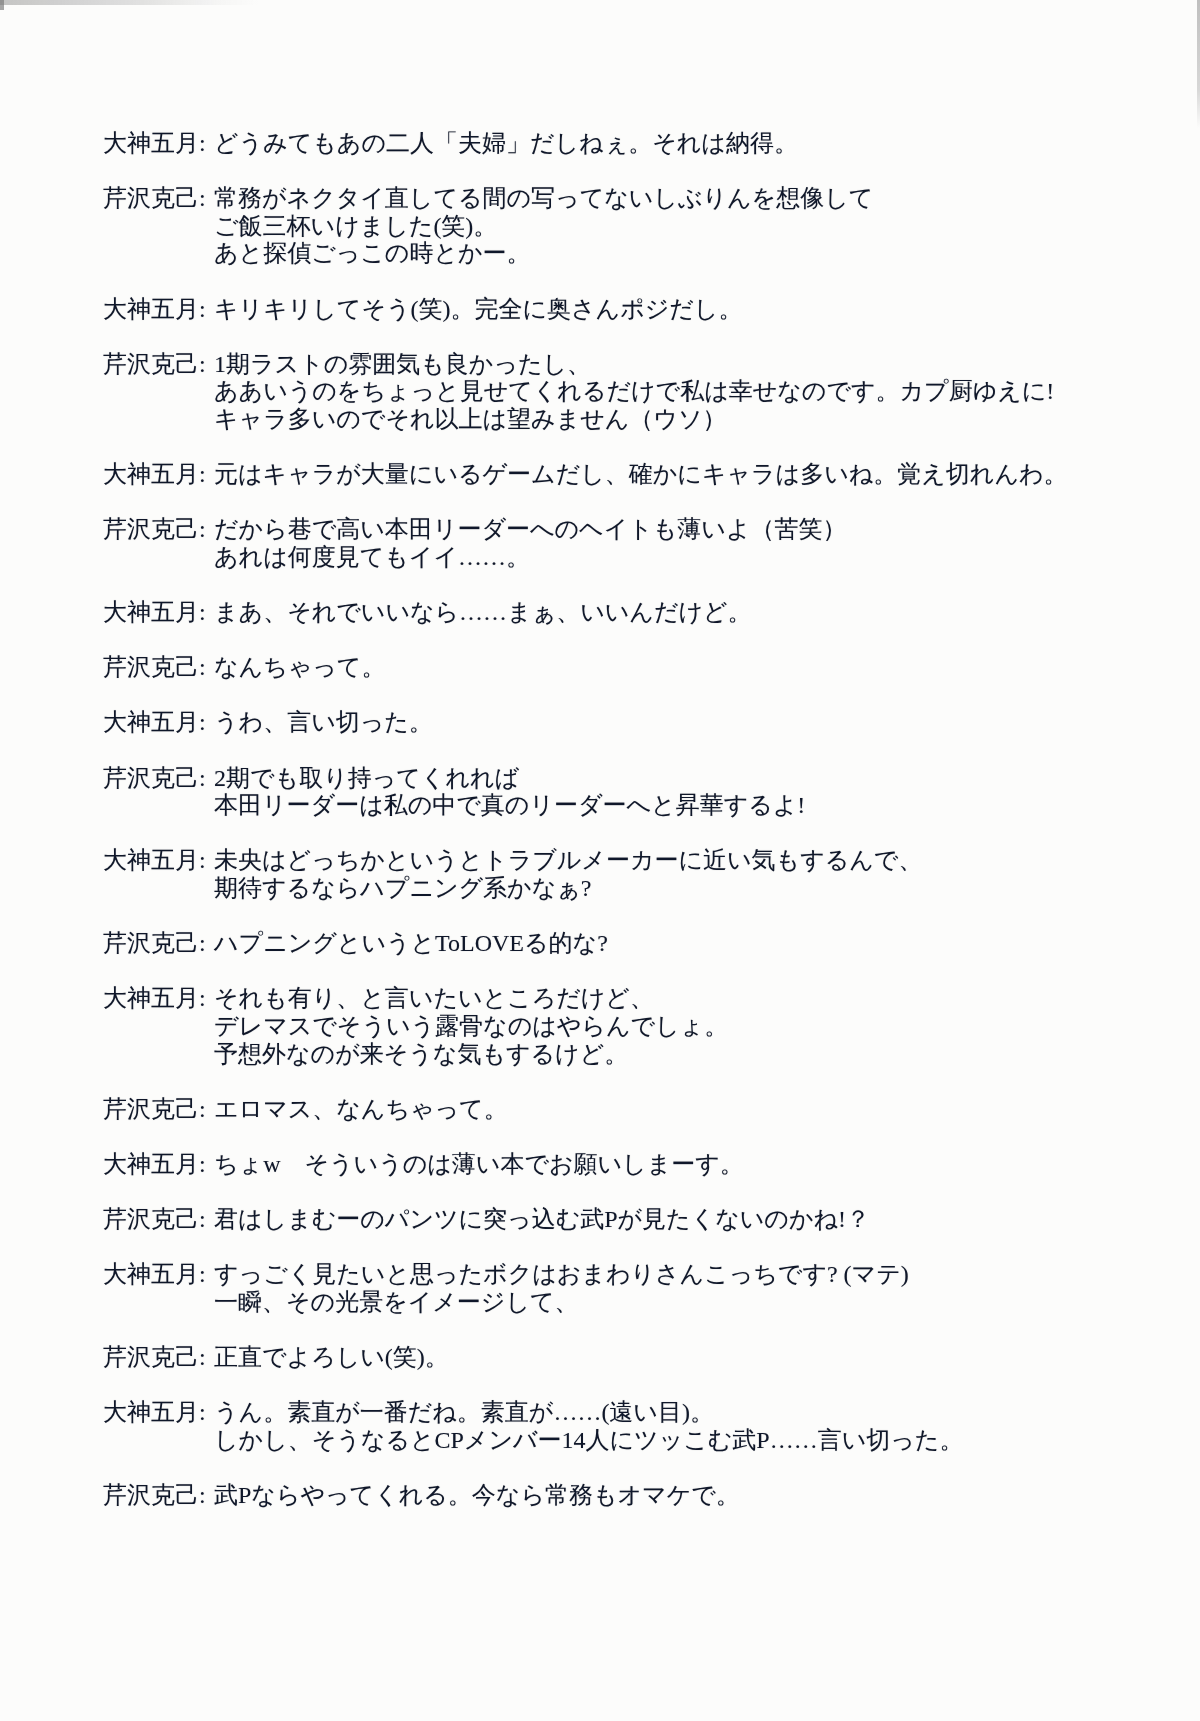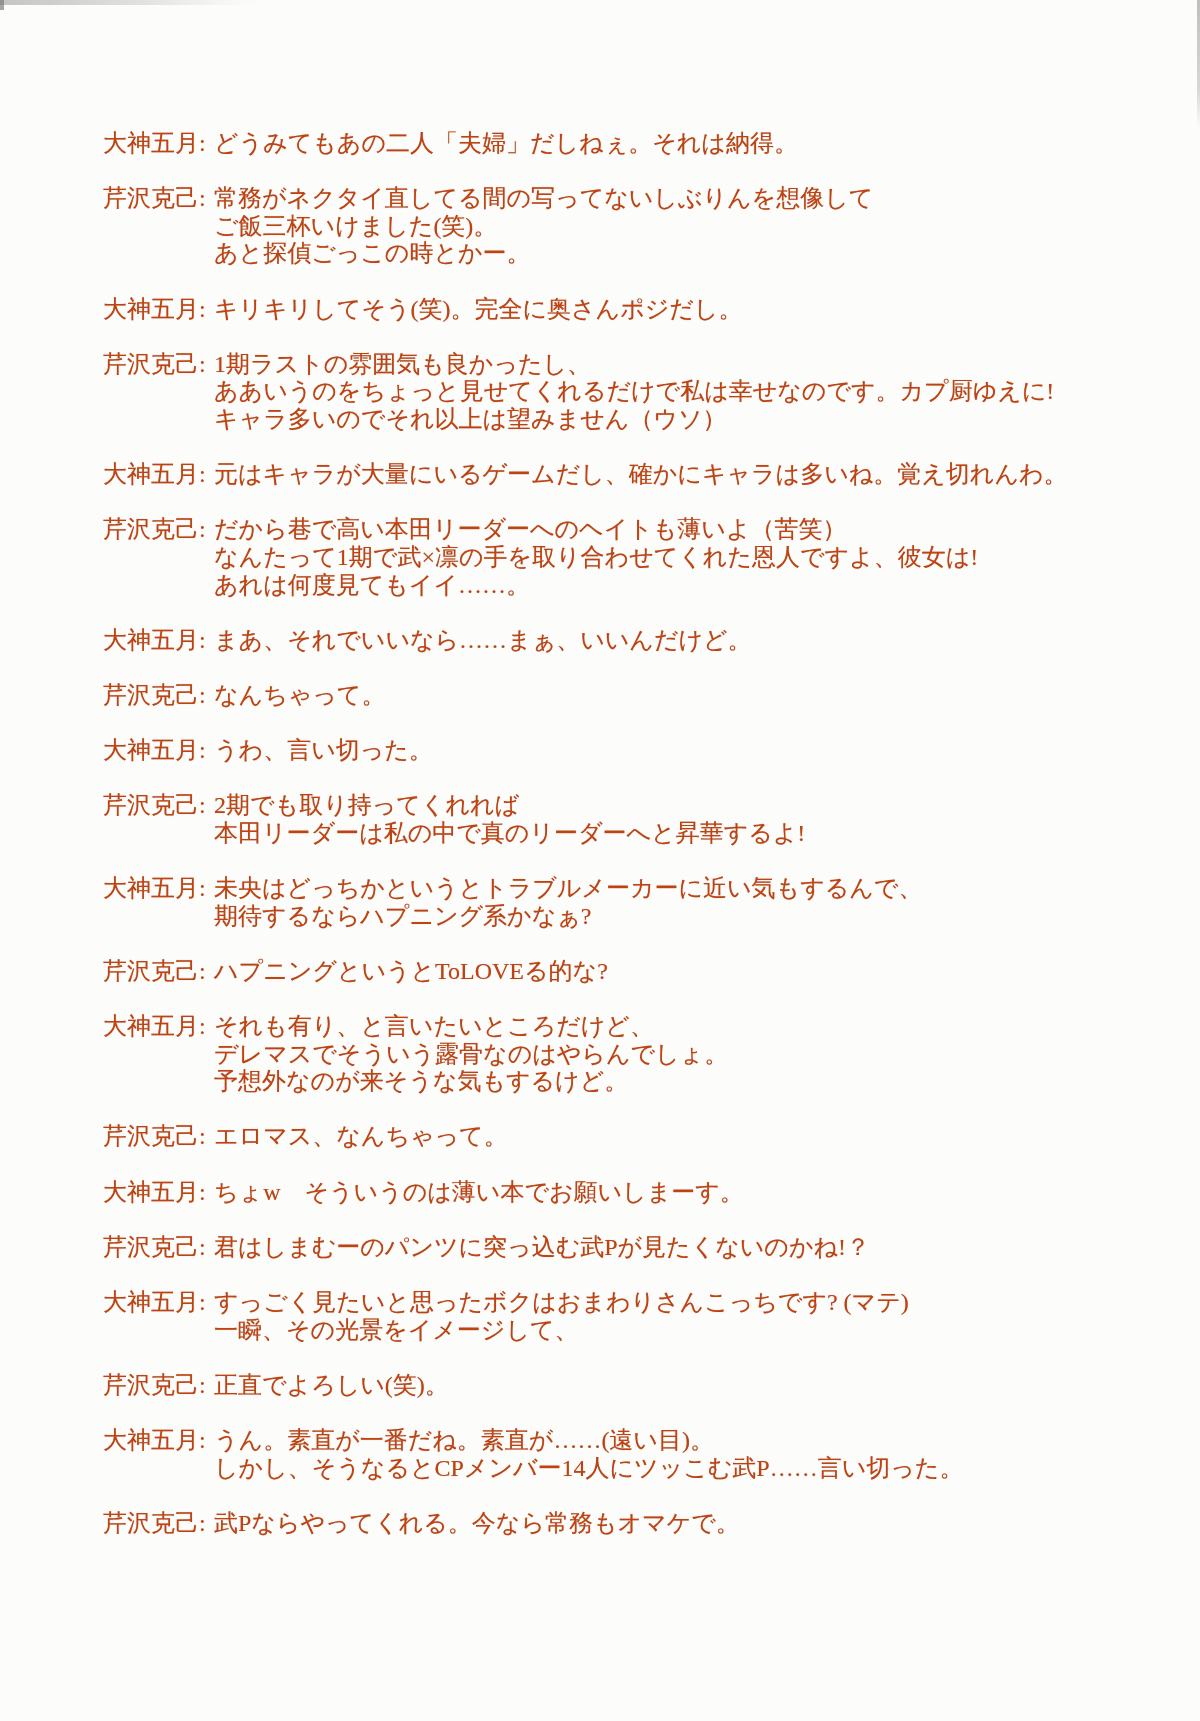--- a/index.html
+++ b/index.html
@@ -47,21 +47,21 @@
       rgba(150,150,150,0.60),
       rgba(170,170,170,0.45) 70%,
       rgba(210,210,210,0.15) 95%,
       rgba(255,255,255,0));
   }
   #conversation {
     position: absolute;
     left: 103px;
     top: 130px;
     width: 1070px;
-    color: #c2410c;
+    color: #0f172a;
     font-size: 24px;
     line-height: 27.6px;
     text-shadow: 0 0 1px rgba(95,95,95,0.45);
   }
   .block {
     display: flex;
     align-items: flex-start;
     margin-bottom: 27.6px;
   }
   .speaker {
@@ -120,21 +120,20 @@
     <span class="speaker">大神五月:</span>
     <div class="lines">
           <div class="line">元はキャラが大量にいるゲームだし、確かにキャラは多いね。覚え切れんわ。</div>
         </div>
   </section>
 
   <section class="block">
     <span class="speaker">芹沢克己:</span>
     <div class="lines">
           <div class="line">だから巷で高い本田リーダーへのヘイトも薄いよ（苦笑）</div>
-          <div class="line">なんたって1期で武×凛の手を取り合わせてくれた恩人ですよ、彼女は!</div>
           <div class="line">あれは何度見てもイイ……。</div>
         </div>
   </section>
 
   <section class="block">
     <span class="speaker">大神五月:</span>
     <div class="lines">
           <div class="line">まあ、それでいいなら……まぁ、いいんだけど。</div>
         </div>
   </section>

